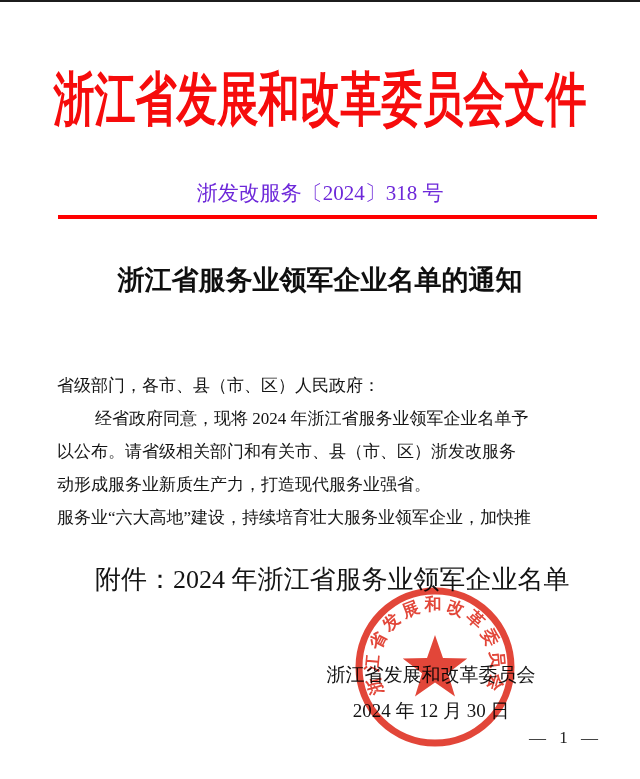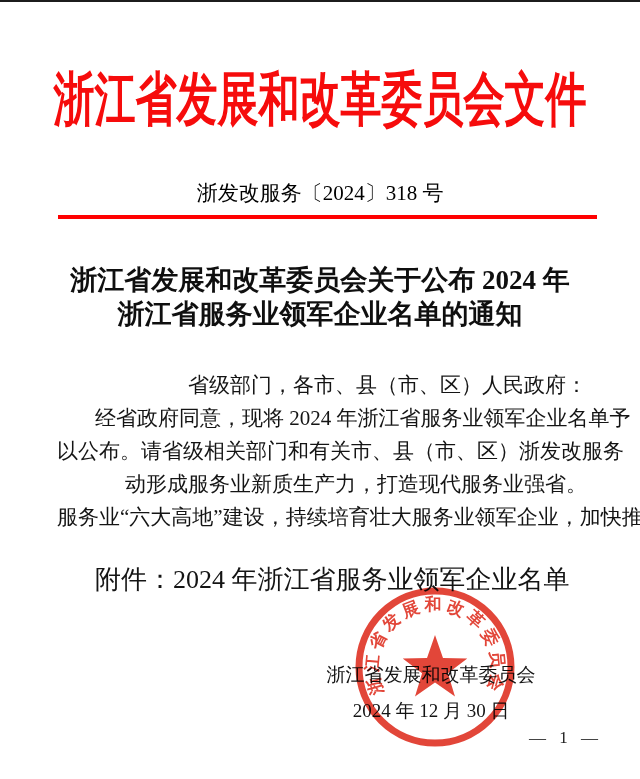--- a/index.html
+++ b/index.html
@@ -26,44 +26,43 @@
     line-height: 74px;
     transform: scaleY(1.42);
     transform-origin: 50% 50%;
     white-space: nowrap;
     letter-spacing: 0px;
   }
 
   .doc-number {
     position: absolute; top: 179px; left: 0; width: 640px;
     text-align: center;
-    font-size: 21px; color: #000000;
+    font-size: 21px; color: #6d28d9;
     white-space: nowrap;
   }
 
   .red-rule {
     position: absolute; top: 215px; left: 58px;
     width: 539px; height: 4px;
     background: #ff0000;
   }
 
   .doc-title {
     position: absolute; top: 263px; left: 0; width: 640px;
     text-align: center;
     font-size: 27px; font-weight: bold; color: #0f0f0f;
     line-height: 34px;
     white-space: nowrap;
   }
 
   .body-text {
     position: absolute; top: 369px; left: 57px; width: 530px;
-    font-size: 21px; color: #141414;
+    font-size: 17px; color: #141414;
     line-height: 33px;
     white-space: nowrap;
-    text-align: right;
   }
   .body-text .indent { padding-left: 38px; }
 
   .attachment-line {
     position: absolute; top: 562px; left: 95px;
     font-size: 26px; color: #141414;
     white-space: nowrap;
   }
 
   .closing-issuer {
@@ -104,21 +103,20 @@
 
   <div class="top-border"></div>
 
   <div class="doc-header-title">浙江省发展和改革委员会文件</div>
 
   <div class="doc-number">浙发改服务〔2024〕318 号</div>
 
   <div class="red-rule"></div>
 
   <div class="doc-title">
-    <div>浙江省发展和改革委员会关于公布 2024 年</div>
     <div>浙江省服务业领军企业名单的通知</div>
   </div>
 
   <div class="body-text">
     <div>省级部门，各市、县（市、区）人民政府：</div>
     <div class="indent">经省政府同意，现将 2024 年浙江省服务业领军企业名单予</div>
     <div>以公布。请省级相关部门和有关市、县（市、区）浙发改服务</div>
     <div>动形成服务业新质生产力，打造现代服务业强省。</div>
     <div>服务业“六大高地”建设，持续培育壮大服务业领军企业，加快推</div>
   </div>

